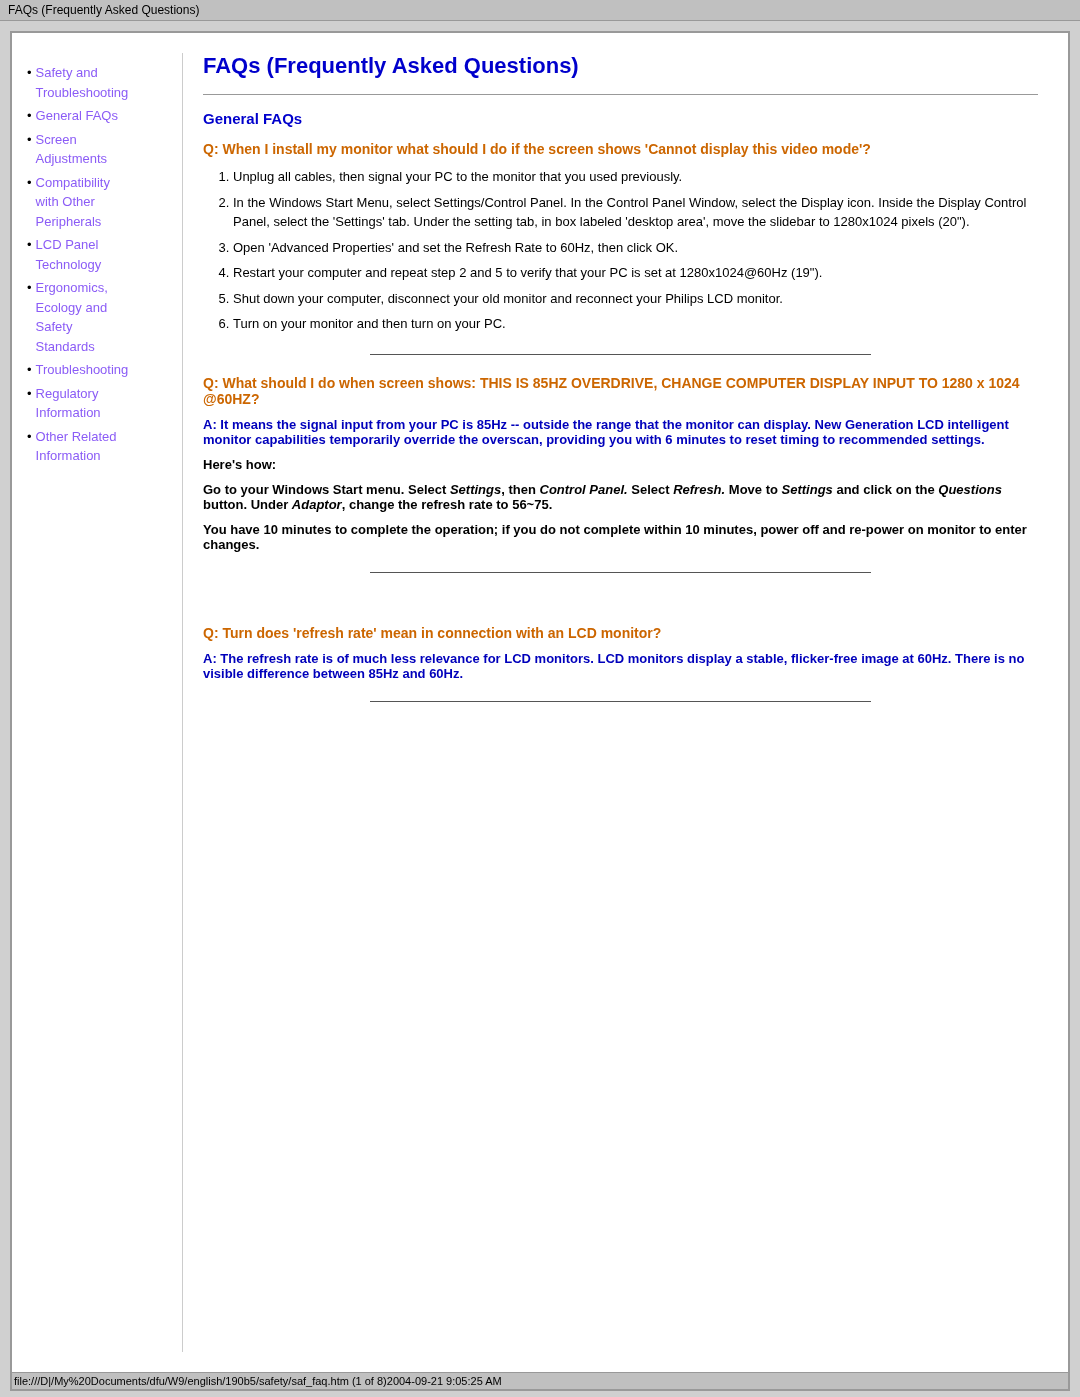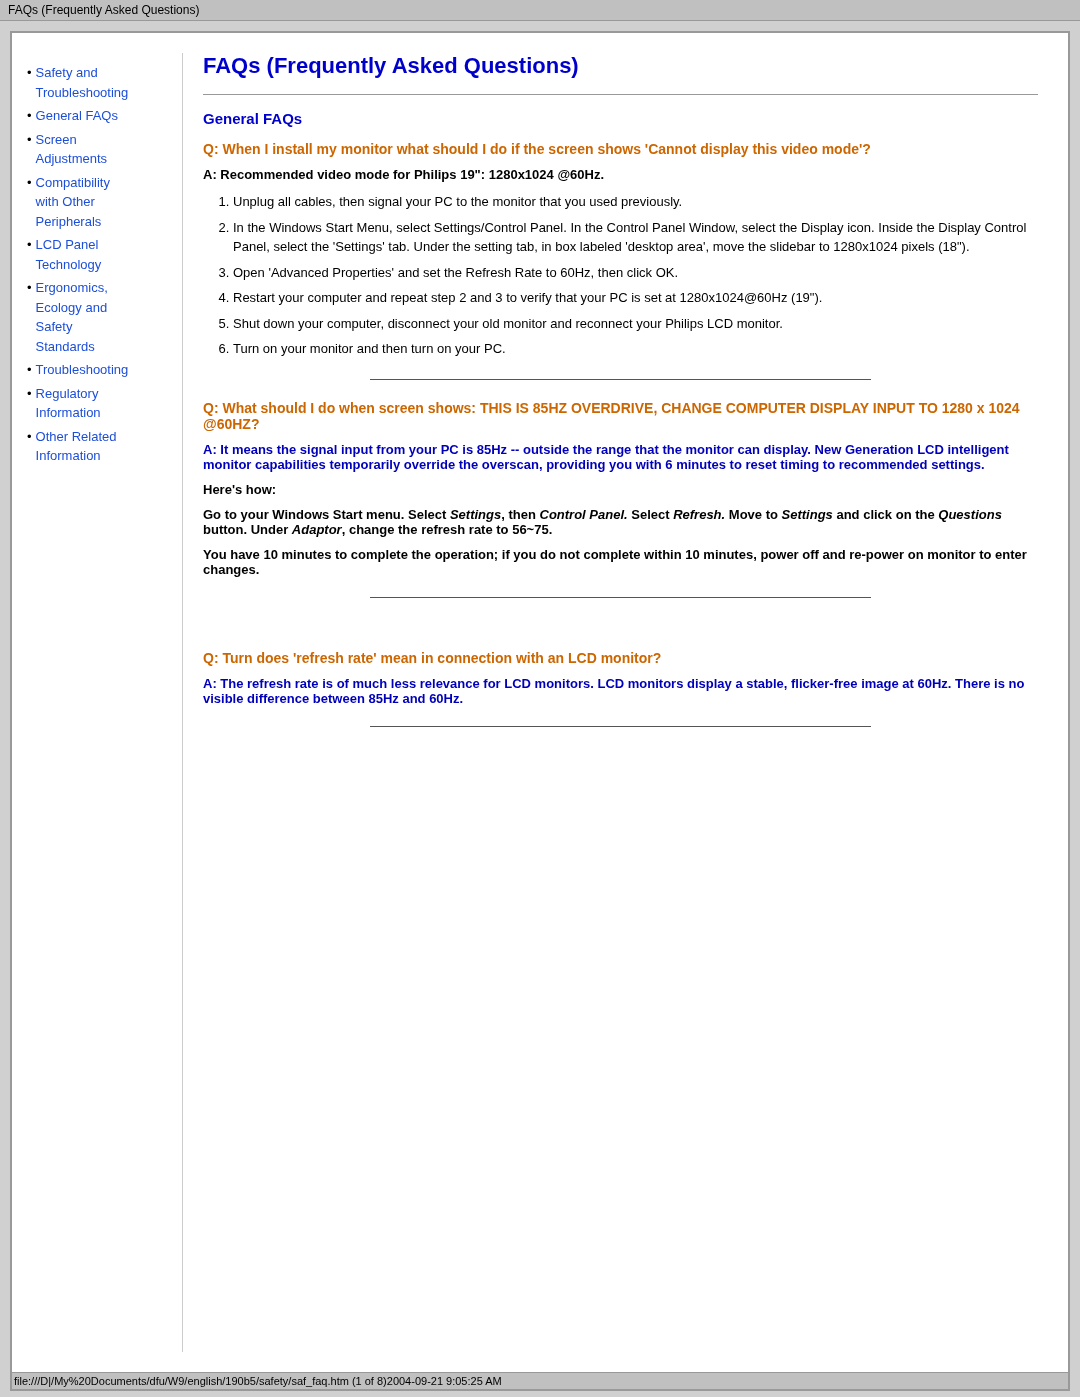--- a/index.html
+++ b/index.html
@@ -30,21 +30,21 @@
       flex: 1;
       padding: 20px 10px 20px 10px;
     }
     .sidebar {
       width: 160px;
       min-width: 160px;
       padding: 10px 10px 10px 5px;
       font-size: 13px;
     }
     .sidebar a {
-      color: #1d4ed8;
+      color: #8b5cf6;
       text-decoration: none;
       display: block;
       line-height: 1.5;
     }
     .sidebar .nav-item {
       margin-bottom: 4px;
       display: flex;
       align-items: flex-start;
     }
     .sidebar .bullet {
@@ -180,28 +180,25 @@
       <h1 class="page-title">FAQs (Frequently Asked Questions)</h1>
       <hr class="divider">
 
       <div class="section-title">General FAQs</div>
 
       
       <div class="qa-block">
         <p class="question">
           <strong>Q:</strong> When I install my monitor what should I do if the screen shows 'Cannot display this video mode'?
         </p>
-        <p class="answer-bold">
-          A: Recommended video mode for Philips 19": 1280x1024 @60Hz.
-        </p>
         <ol>
           <li>Unplug all cables, then signal your PC to the monitor that you used previously.</li>
-          <li>In the Windows Start Menu, select Settings/Control Panel. In the Control Panel Window, select the Display icon. Inside the Display Control Panel, select the 'Settings' tab. Under the setting tab, in box labeled 'desktop area', move the slidebar to 1280x1024 pixels (18").</li>
+          <li>In the Windows Start Menu, select Settings/Control Panel. In the Control Panel Window, select the Display icon. Inside the Display Control Panel, select the 'Settings' tab. Under the setting tab, in box labeled 'desktop area', move the slidebar to 1280x1024 pixels (20").</li>
           <li>Open 'Advanced Properties' and set the Refresh Rate to 60Hz, then click OK.</li>
-          <li>Restart your computer and repeat step 2 and 3 to verify that your PC is set at 1280x1024@60Hz (19").</li>
+          <li>Restart your computer and repeat step 2 and 5 to verify that your PC is set at 1280x1024@60Hz (19").</li>
           <li>Shut down your computer, disconnect your old monitor and reconnect your Philips LCD monitor.</li>
           <li>Turn on your monitor and then turn on your PC.</li>
         </ol>
       </div>
 
       <hr class="divider-short">
 
       
       <div class="qa-block">
         <p class="question">

